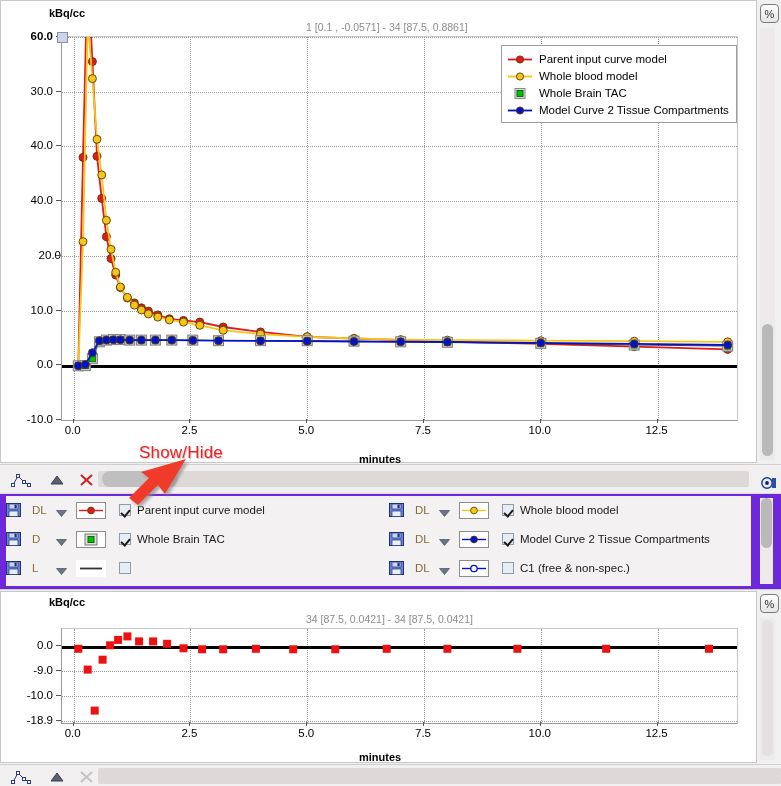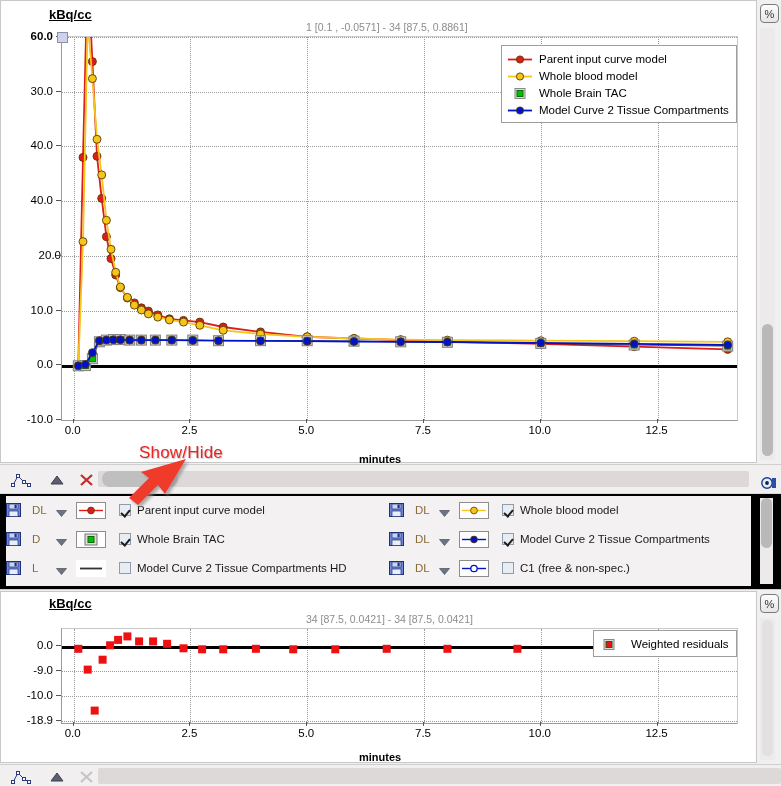--- a/index.html
+++ b/index.html
@@ -11,21 +11,21 @@
   }
   .app{position:relative;width:781px;height:786px;box-sizing:border-box;}
 
   
   .panel{position:absolute;background:#fff;border:1px solid #b4b4b4;box-sizing:border-box;}
 
   
   #top-chart-panel{left:0;top:0;width:757px;height:463px;border:1px solid #c8c8c8;background:#fff;}
   #resid-chart-panel{left:0;top:591px;width:757px;height:172px;border:1px solid #c8c8c8;background:#fff;}
 
-  .yunit{position:absolute;font-weight:bold;font-size:13px;color:#000;text-decoration:underline;}
+  .yunit{position:absolute;font-weight:bold;font-size:11px;color:#000;}
   .cursorinfo{position:absolute;font-size:10.5px;color:#8c8c8c;}
   .xaxis-title{position:absolute;font-weight:bold;font-size:11px;color:#000;}
 
   .plotbox{position:absolute;box-sizing:border-box;border-left:1px solid #9a9a9a;border-bottom:1px solid #9a9a9a;border-top:1px solid #c9c9c9;border-right:1px solid #c9c9c9;background:#fff;overflow:hidden;}
 
   .grid-v,.grid-h{position:absolute;pointer-events:none;}
   .grid-v{width:0;border-left:1px dotted #9a9a9a;top:0;bottom:0;}
   .grid-h{height:0;border-top:1px dotted #9a9a9a;left:0;right:0;}
 
   .ytick{position:absolute;font-size:11.5px;color:#000;text-align:right;transform:translateY(-50%);white-space:nowrap;}
@@ -48,21 +48,21 @@
   
   .pct-btn{position:absolute;width:19px;height:19px;border:1px solid #7a7a7a;border-radius:4px;
     background:linear-gradient(#fdfdfd,#e6e6e6);font-size:11px;color:#333;
     display:flex;align-items:center;justify-content:center;box-sizing:border-box;}
 
   
   .vscroll{position:absolute;width:15px;background:#eceaea;}
   .vscroll .thumb{position:absolute;left:2px;width:11px;border-radius:6px;background:#b9b9b9;}
 
   
-  #ctrl-panel{position:absolute;left:0;top:464px;width:781px;height:126px;background:#000000;border-top:1px solid #cfcfcf;border-bottom:1px solid #cfcfcf;box-sizing:border-box;}
+  #ctrl-panel{position:absolute;left:0;top:464px;width:781px;height:126px;background:#6d28d9;border-top:1px solid #cfcfcf;border-bottom:1px solid #cfcfcf;box-sizing:border-box;}
   #ctrl-toolbar{position:absolute;left:0;top:0;width:781px;height:29px;background:#f1efef;border-bottom:1px solid #d9d9d9;box-sizing:border-box;}
   .tb-icon{position:absolute;top:5px;width:22px;height:19px;}
   .tb-field{position:absolute;left:98px;top:6px;width:651px;height:16px;background:#ded9d9;border-radius:2px;}
   .tb-field .sel{position:absolute;left:4px;top:0;width:76px;height:16px;background:#bfbfbf;border-radius:8px;}
 
   #curve-list{position:absolute;left:6px;top:31px;width:745px;height:90px;background:#f3f1f1;}
   .curve-row{position:absolute;height:28px;display:flex;align-items:center;}
   .dk{width:15px;height:14px;position:relative;flex:none;margin-right:11px;}
   .dl{width:20px;font-size:11.5px;color:#8a6b3a;flex:none;font-family:"Liberation Sans",sans-serif;}
   .caret{width:11px;height:7px;flex:none;margin-right:9px;margin-left:4px;}
@@ -389,21 +389,20 @@
               <rect x="3" y="8" width="9" height="5.5" fill="#e9eefb" stroke="#20307a" stroke-width="0.7"></rect>
             </svg></span>
           <span class="dl">L</span>
           <span class="caret"><svg width="11" height="7" viewBox="0 0 11 7">
               <polygon points="0.5,0.5 10.5,0.5 5.5,6.5" fill="#6c7382" stroke="#4a5060" stroke-width="0.7"></polygon>
             </svg></span>
           <span class="swbox plain"><svg width="28" height="15" viewBox="0 0 28 15">
               <line x1="3" y1="7.5" x2="25" y2="7.5" stroke="#333333" stroke-width="1.8"></line>
             </svg></span>
           <span class="cb"></span>
-          <span class="cname">Model Curve 2 Tissue Compartments HD</span>
         </div>
         <div class="curve-row" style="left: 383px; top: 0px;">
           <span class="dk"><svg width="15" height="14" viewBox="0 0 15 14">
               <rect x="0.5" y="0.5" width="14" height="13" fill="#6f86d8" stroke="#20307a"></rect>
               <rect x="3" y="1" width="9" height="5" fill="#c8d6f5" stroke="#20307a" stroke-width="0.7"></rect>
               <rect x="8.5" y="1.6" width="2.2" height="3.6" fill="#20307a"></rect>
               <rect x="3" y="8" width="9" height="5.5" fill="#e9eefb" stroke="#20307a" stroke-width="0.7"></rect>
             </svg></span>
           <span class="dl">DL</span>
           <span class="caret"><svg width="11" height="7" viewBox="0 0 11 7">
@@ -530,29 +529,20 @@
         <div class="xtick" style="left: 422.024px; top: 135px;">7.5</div>
         <div style="position: absolute; left: 422.024px; top: 130px; width: 0px; height: 4px; border-left: 1px solid rgb(85, 85, 85);"></div>
         <div class="xtick" style="left: 538.806px; top: 135px;">10.0</div>
         <div style="position: absolute; left: 538.806px; top: 130px; width: 0px; height: 4px; border-left: 1px solid rgb(85, 85, 85);"></div>
         <div class="xtick" style="left: 655.588px; top: 135px;">12.5</div>
         <div style="position: absolute; left: 655.588px; top: 130px; width: 0px; height: 4px; border-left: 1px solid rgb(85, 85, 85);"></div>
       </div>
 
     <div class="xaxis-title" style="left:358px;top:159px;">minutes</div>
 
-    <div class="legend" id="resid-legend" style="left:592px;top:38px;">
-        <div class="row">
-          <span class="sw"><svg width="20" height="13">
-              <rect x="5" y="1.5" width="10" height="10" fill="#dcdcdc" stroke="#888"></rect>
-              <rect x="7" y="3.5" width="6" height="6" fill="#ee1111" stroke="#0a6b0a"></rect>
-            </svg></span>
-          <span class="lbl">Weighted residuals</span>
-        </div>
-      </div>
   </div>
 
   <div class="pct-btn" style="left:760px;top:594px;">%</div>
   <div class="vscroll" style="left:760px;top:618px;height:142px;">
     <div class="thumb" style="top:2px;height:136px;background:#e2e0e0;"></div>
   </div>
 
   <div id="bottom-bar">
     <div class="tb-icon" style="left:10px;top:2px;">
       <svg width="22" height="19" viewBox="0 0 22 19">

